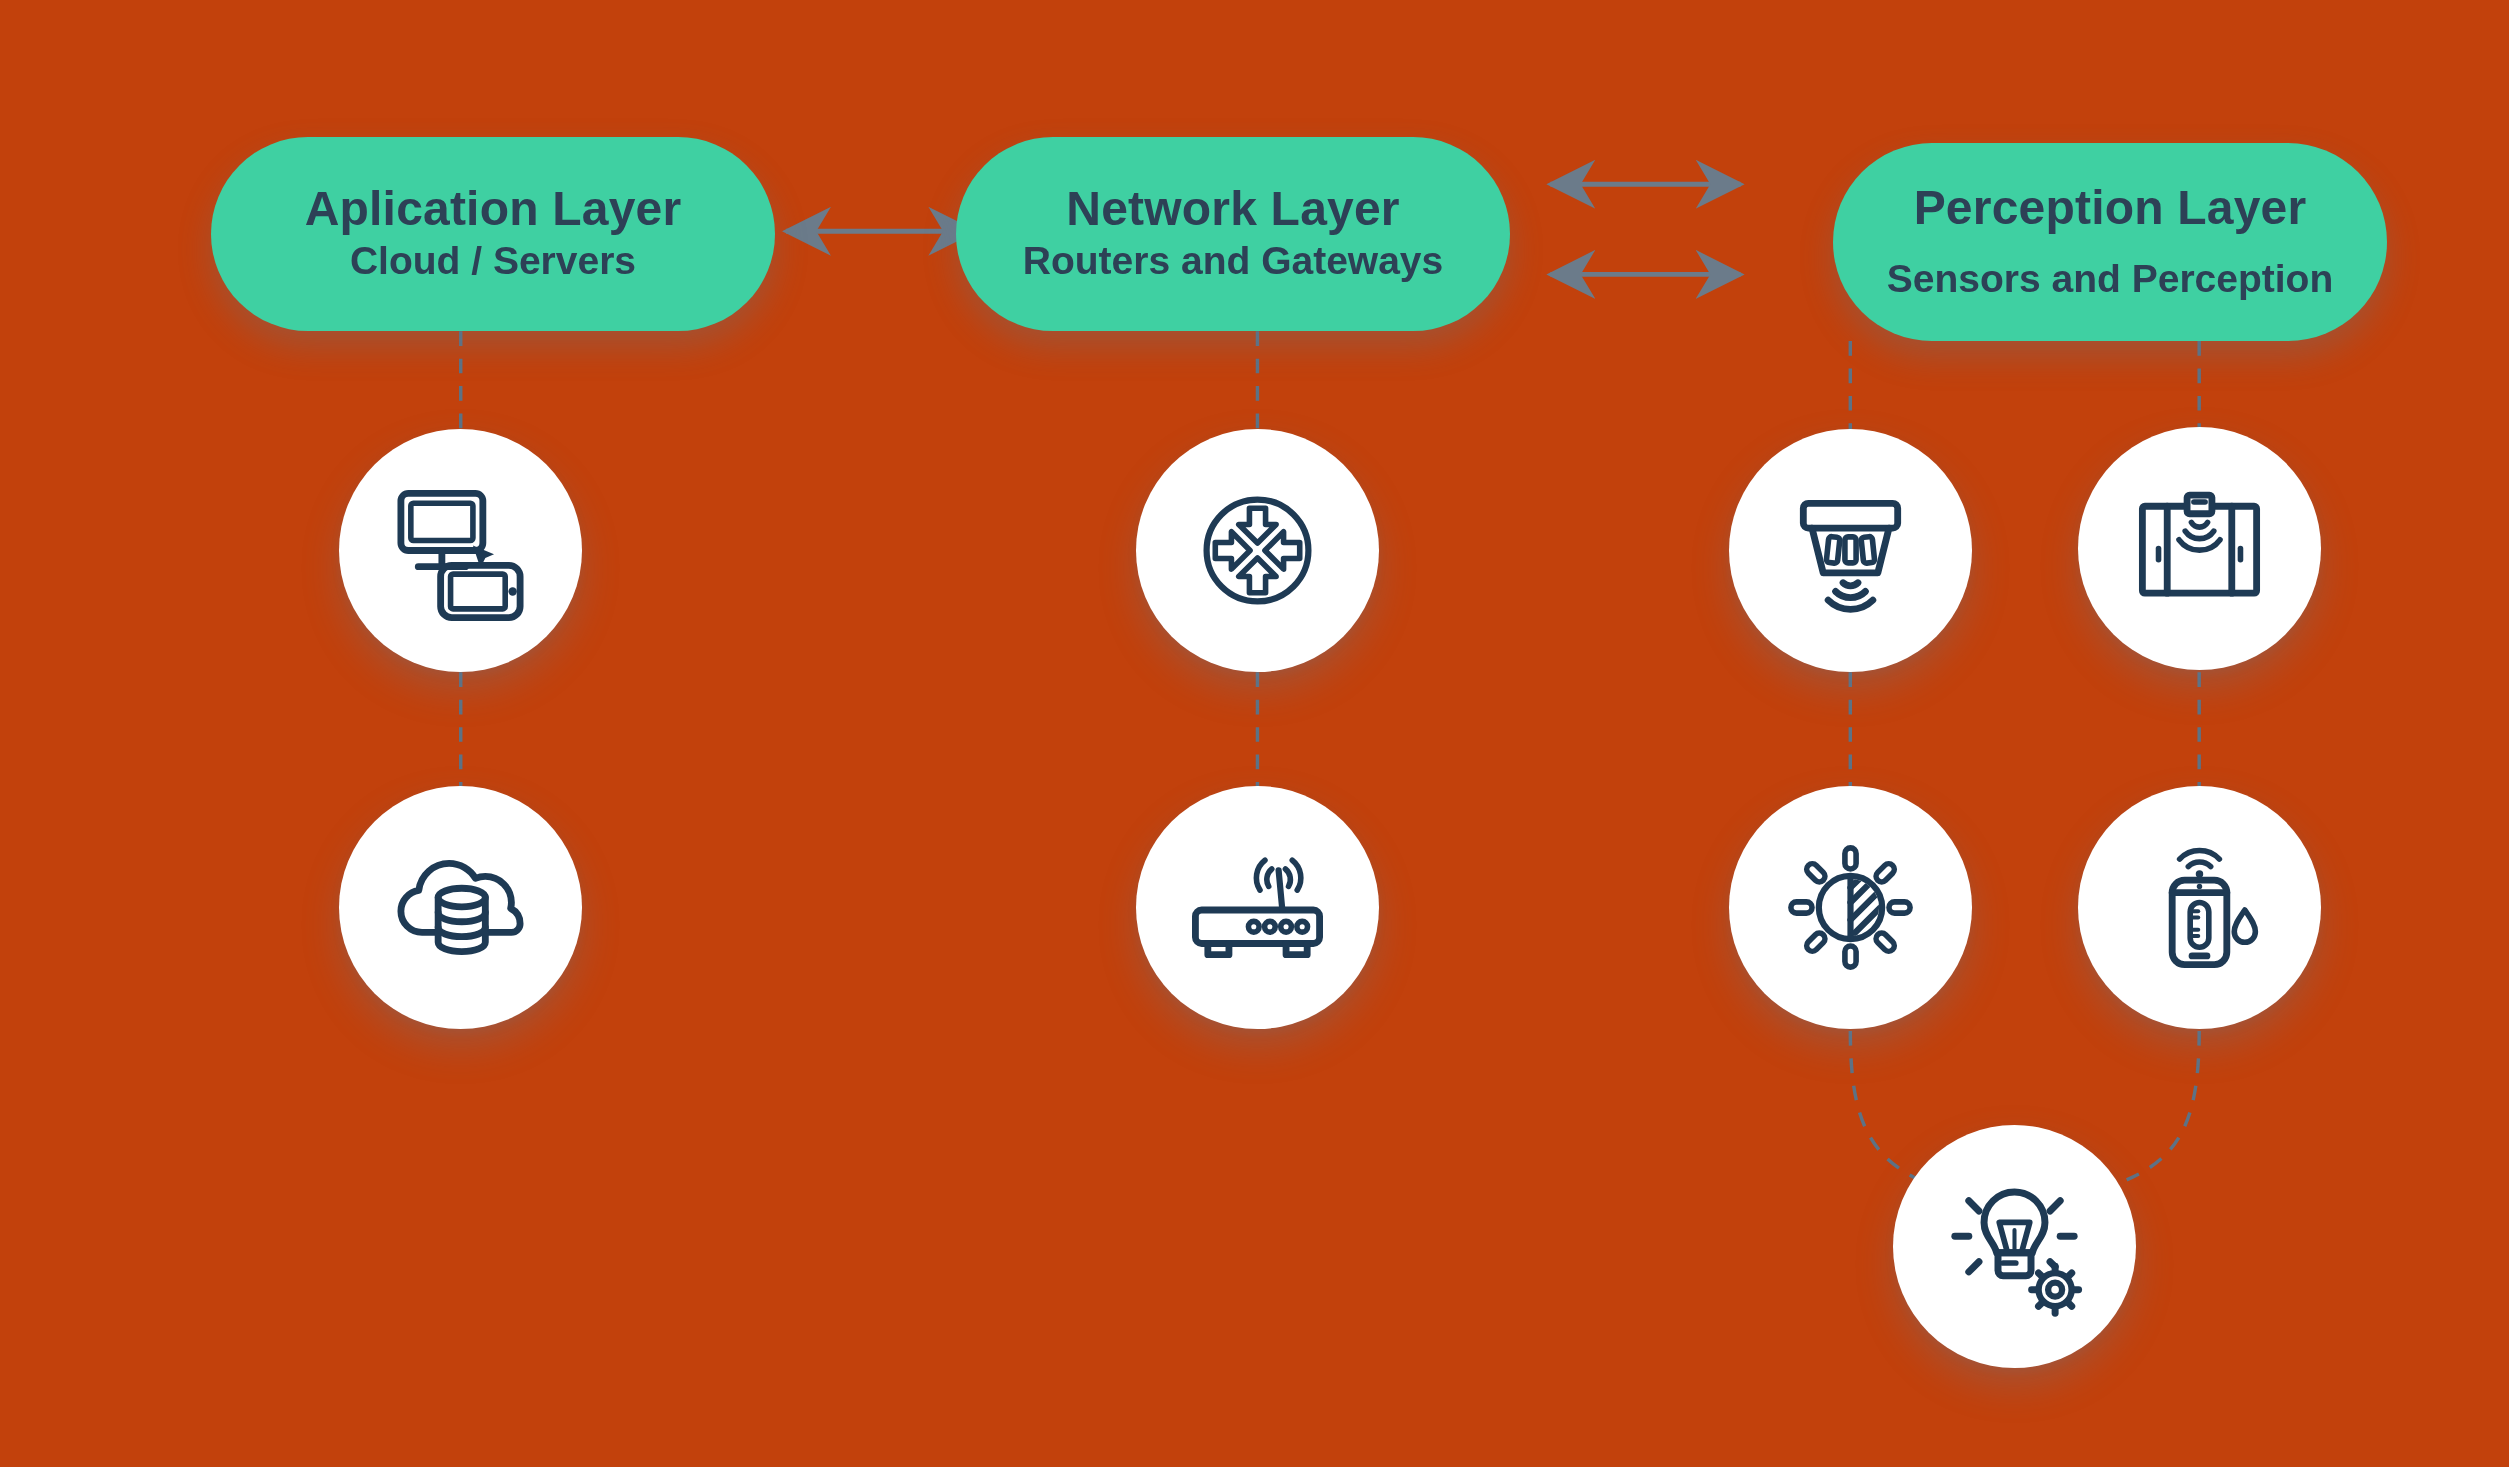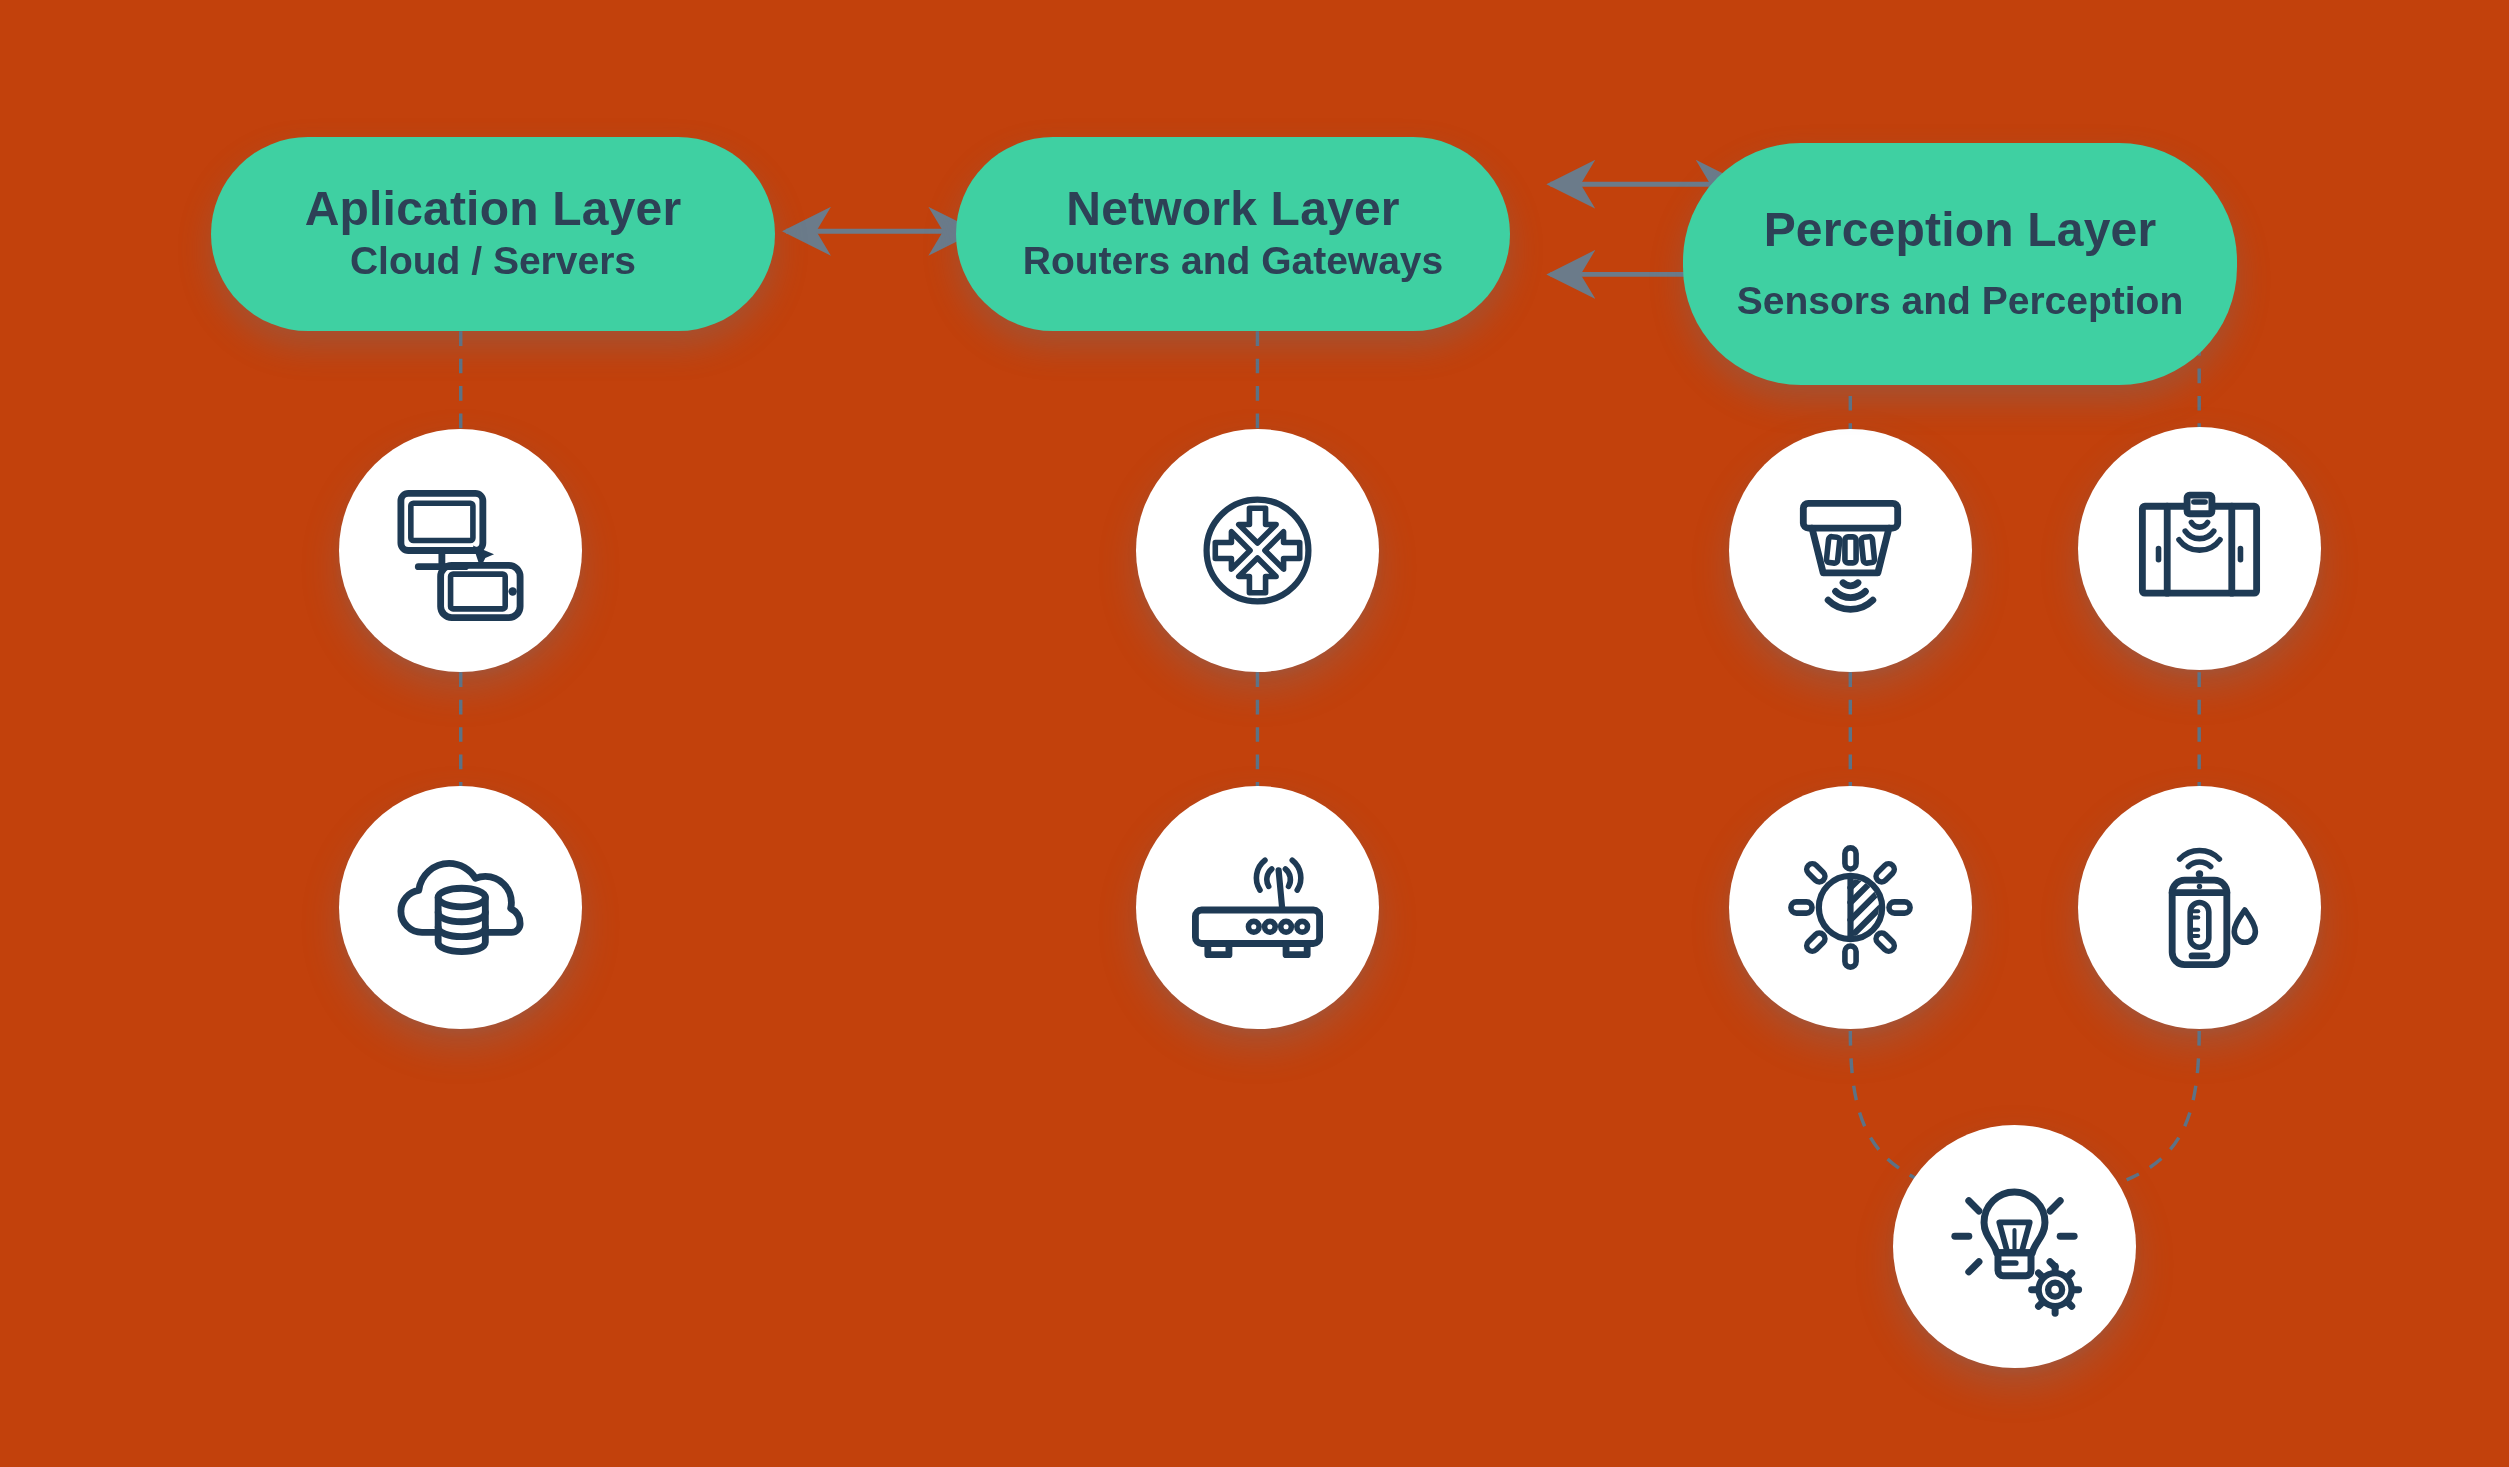--- a/index.html
+++ b/index.html
@@ -218,19 +218,19 @@
   <div class="pill" style="left:211px;top:137px;width:564px;height:194px;">
     <div class="t">Aplication Layer</div>
     <div class="s">Cloud / Servers</div>
   </div>
 
   <div class="pill" style="left:956px;top:137px;width:554px;height:194px;">
     <div class="t">Network Layer</div>
     <div class="s">Routers and Gateways</div>
   </div>
 
-  <div class="pill" style="left:1683px;top:143px;width:554px;height:242px;gap:19px;">
+  <div class="pill" style="left:1833px;top:143px;width:554px;height:198px;gap:19px;">
     <div class="t">Perception Layer</div>
     <div class="s">Sensors and Perception</div>
   </div>
 
 </div>
 
 
 </body></html>

